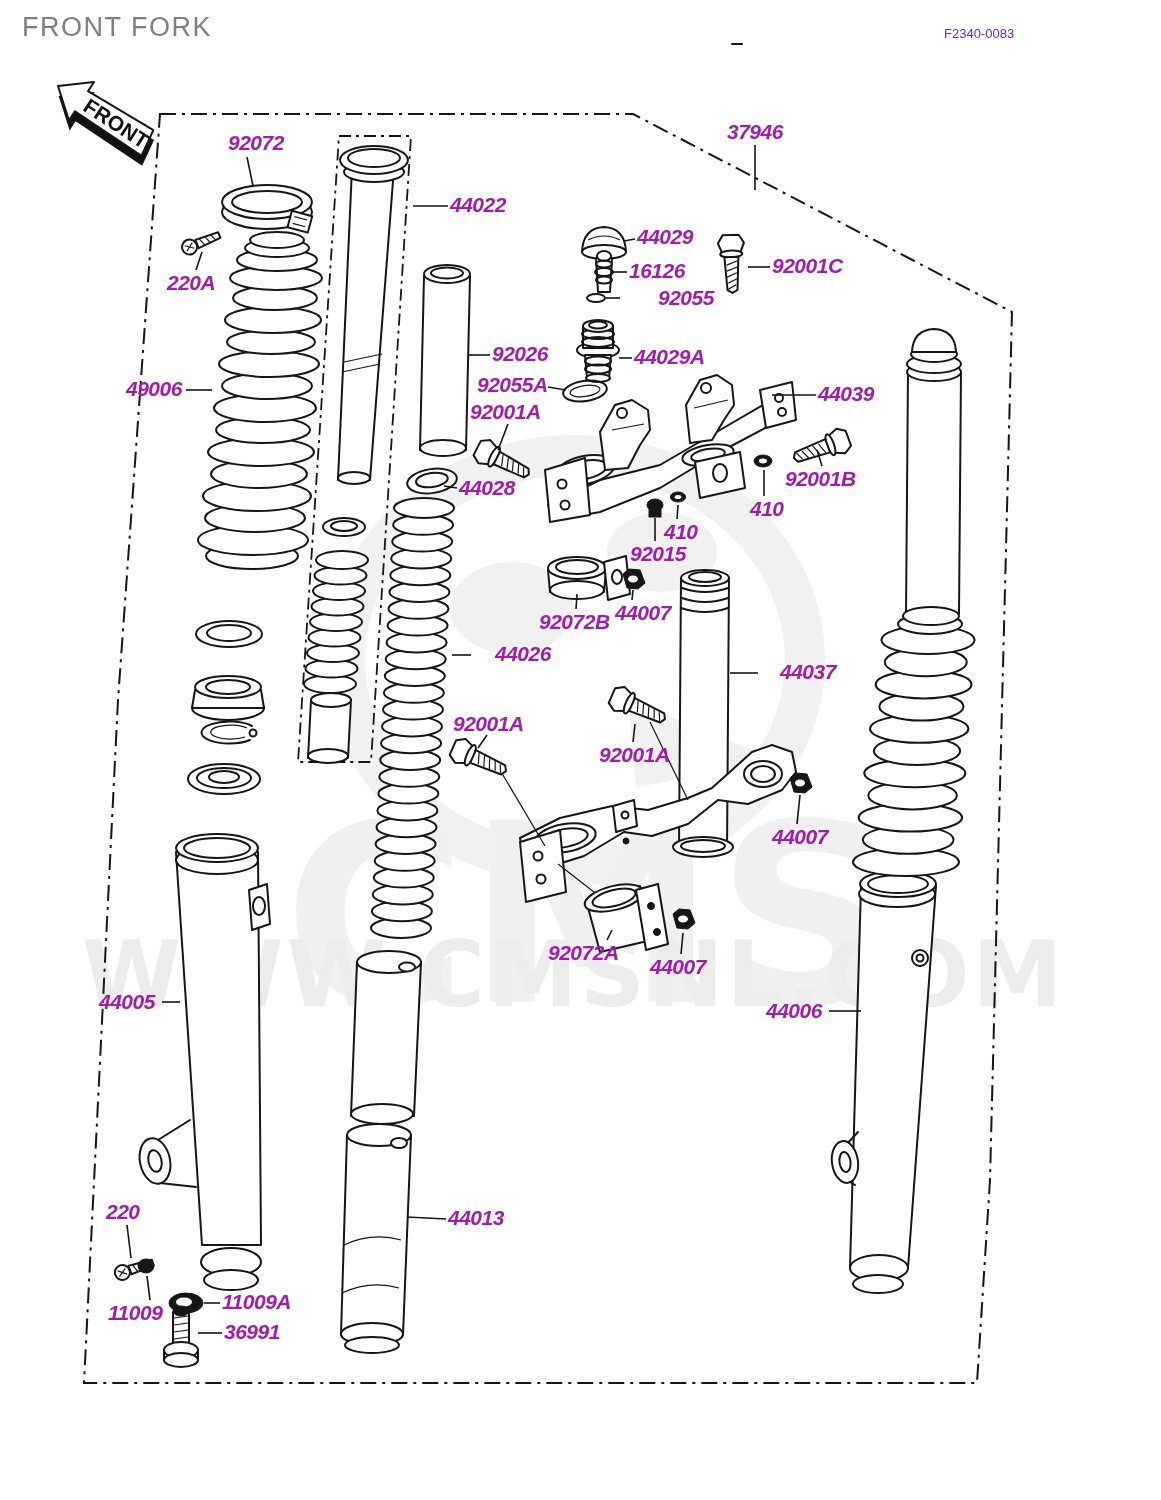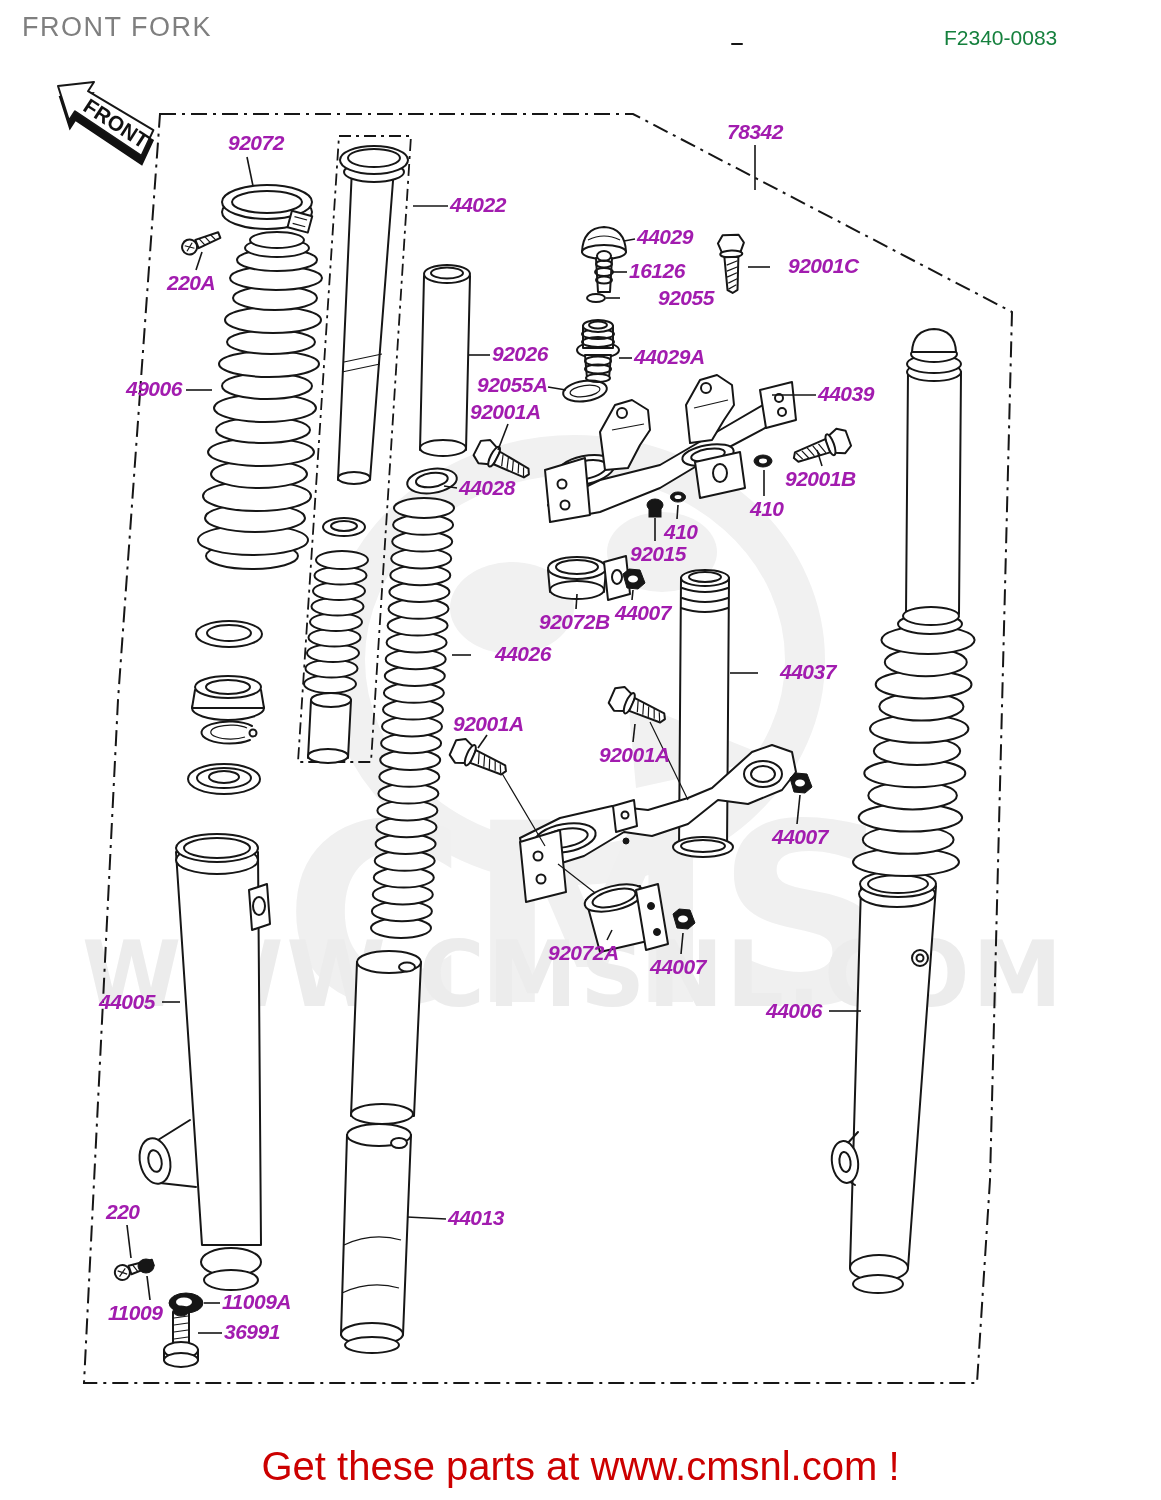--- a/index.html
+++ b/index.html
@@ -1,20 +1,20 @@
 <!DOCTYPE html>
 <html><head>
 <meta charset="utf-8">
 <style>
   html,body{margin:0;padding:0;background:#fff;}
   .stage{position:relative;width:1161px;height:1500px;background:#fff;overflow:hidden;
          font-family:"Liberation Sans",sans-serif;}
   .page-title{position:absolute;left:22px;top:12px;font-size:27px;color:#7f7f7f;
               letter-spacing:1.5px;font-weight:400;}
-  .diagram-code{position:absolute;left:944px;top:26px;font-size:21px;color:#15803d;}
+  .diagram-code{position:absolute;left:944px;top:26px;font-size:13px;color:#6d28d9;}
   .footer-link{position:absolute;left:0;right:0;top:1444px;text-align:center;
                font-size:40px;color:#cc0000;}
   svg{position:absolute;left:0;top:0;}
   .part-label{position:absolute;font-weight:700;font-size:21px;letter-spacing:-0.5px;
               color:#a21caf;white-space:nowrap;line-height:1;font-style:italic;}
   .ln{stroke:#161616;stroke-width:2;fill:none;stroke-linecap:round;stroke-linejoin:round;}
   .lnf{stroke:#161616;stroke-width:2;fill:#ffffff;stroke-linejoin:round;}
   .thin{stroke:#161616;stroke-width:1.2;fill:none;}
   .dk{fill:#161616;stroke:#161616;stroke-width:1;}
   .leader{stroke:#161616;stroke-width:1.6;fill:none;}
@@ -441,21 +441,21 @@
       <span class="part-label" style="left: 167px; top: 272px;">220A</span>
       <span class="part-label" style="left: 126px; top: 378px;">49006</span>
       <span class="part-label" style="left: 450px; top: 194px;">44022</span>
       <span class="part-label" style="left: 492px; top: 343px;">92026</span>
       <span class="part-label" style="left: 477px; top: 374px;">92055A</span>
       <span class="part-label" style="left: 470px; top: 401px;">92001A</span>
       <span class="part-label" style="left: 459px; top: 477px;">44028</span>
       <span class="part-label" style="left: 637px; top: 226px;">44029</span>
       <span class="part-label" style="left: 629px; top: 260px;">16126</span>
       <span class="part-label" style="left: 622px; top: 287px; margin-left: 36px;">92055</span>
-      <span class="part-label" style="left: 788px; top: 255px; text-align: right;">92001C</span>
+      <span class="part-label" style="left: 772px; top: 255px; text-align: right;">92001C</span>
       <span class="part-label" style="left: 634px; top: 346px;">44029A</span>
       <span class="part-label" style="left: 818px; top: 383px;">44039</span>
       <span class="part-label" style="left: 785px; top: 468px;">92001B</span>
       <span class="part-label" style="left: 750px; top: 498px;">410</span>
       <span class="part-label" style="left: 664px; top: 521px;">410</span>
       <span class="part-label" style="left: 630px; top: 543px;">92015</span>
       <span class="part-label" style="left: 539px; top: 611px;">92072B</span>
       <span class="part-label" style="left: 615px; top: 602px;">44007</span>
       <span class="part-label" style="left: 495px; top: 643px;">44026</span>
       <span class="part-label" style="left: 453px; top: 713px;">92001A</span>
@@ -464,17 +464,16 @@
       <span class="part-label" style="left: 772px; top: 826px;">44007</span>
       <span class="part-label" style="left: 548px; top: 942px;">92072A</span>
       <span class="part-label" style="left: 650px; top: 956px;">44007</span>
       <span class="part-label" style="left: 766px; top: 1000px;">44006</span>
       <span class="part-label" style="left: 99px; top: 991px;">44005</span>
       <span class="part-label" style="left: 106px; top: 1201px;">220</span>
       <span class="part-label" style="left: 108px; top: 1302px;">11009</span>
       <span class="part-label" style="left: 222px; top: 1291px;">11009A</span>
       <span class="part-label" style="left: 224px; top: 1321px;">36991</span>
       <span class="part-label" style="left: 448px; top: 1207px;">44013</span>
-      <span class="part-label" style="left: 727px; top: 121px;">78342</span>
+      <span class="part-label" style="left: 727px; top: 121px;">37946</span>
     </div>
-  <div class="footer-link">Get these parts at www.cmsnl.com !</div>
 
 </div>
 
 </body></html>

